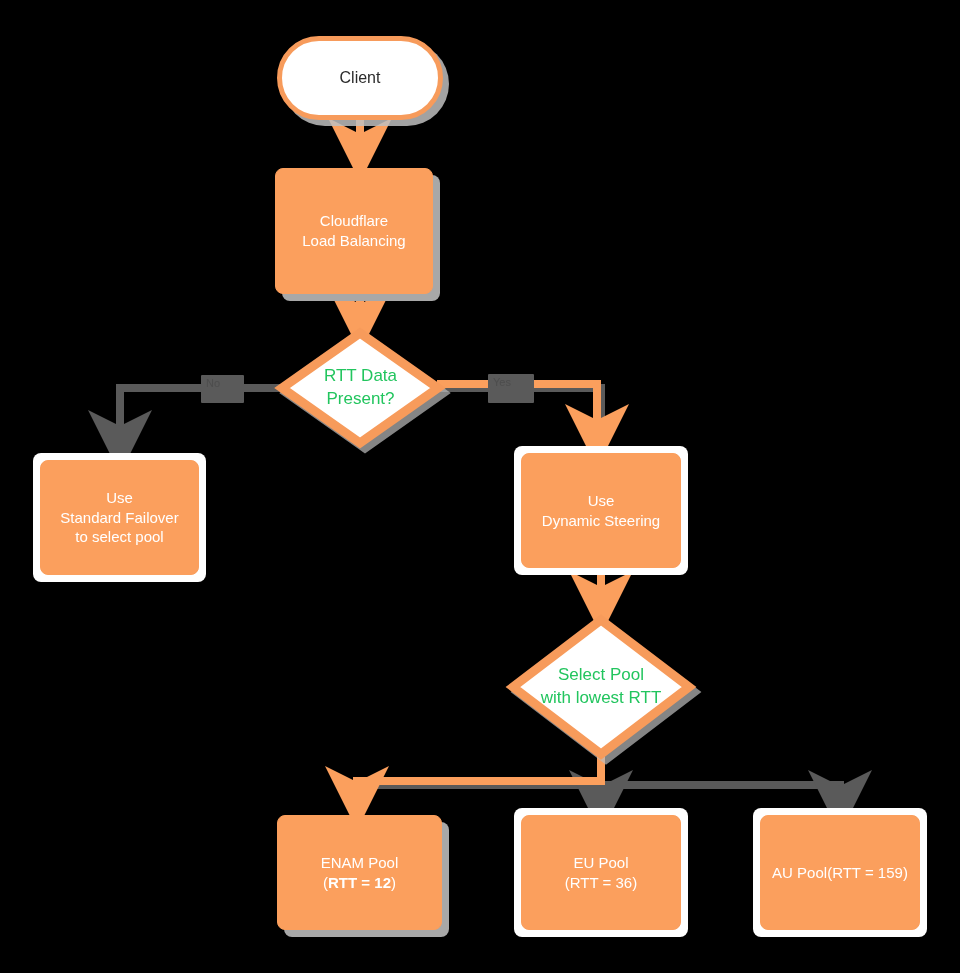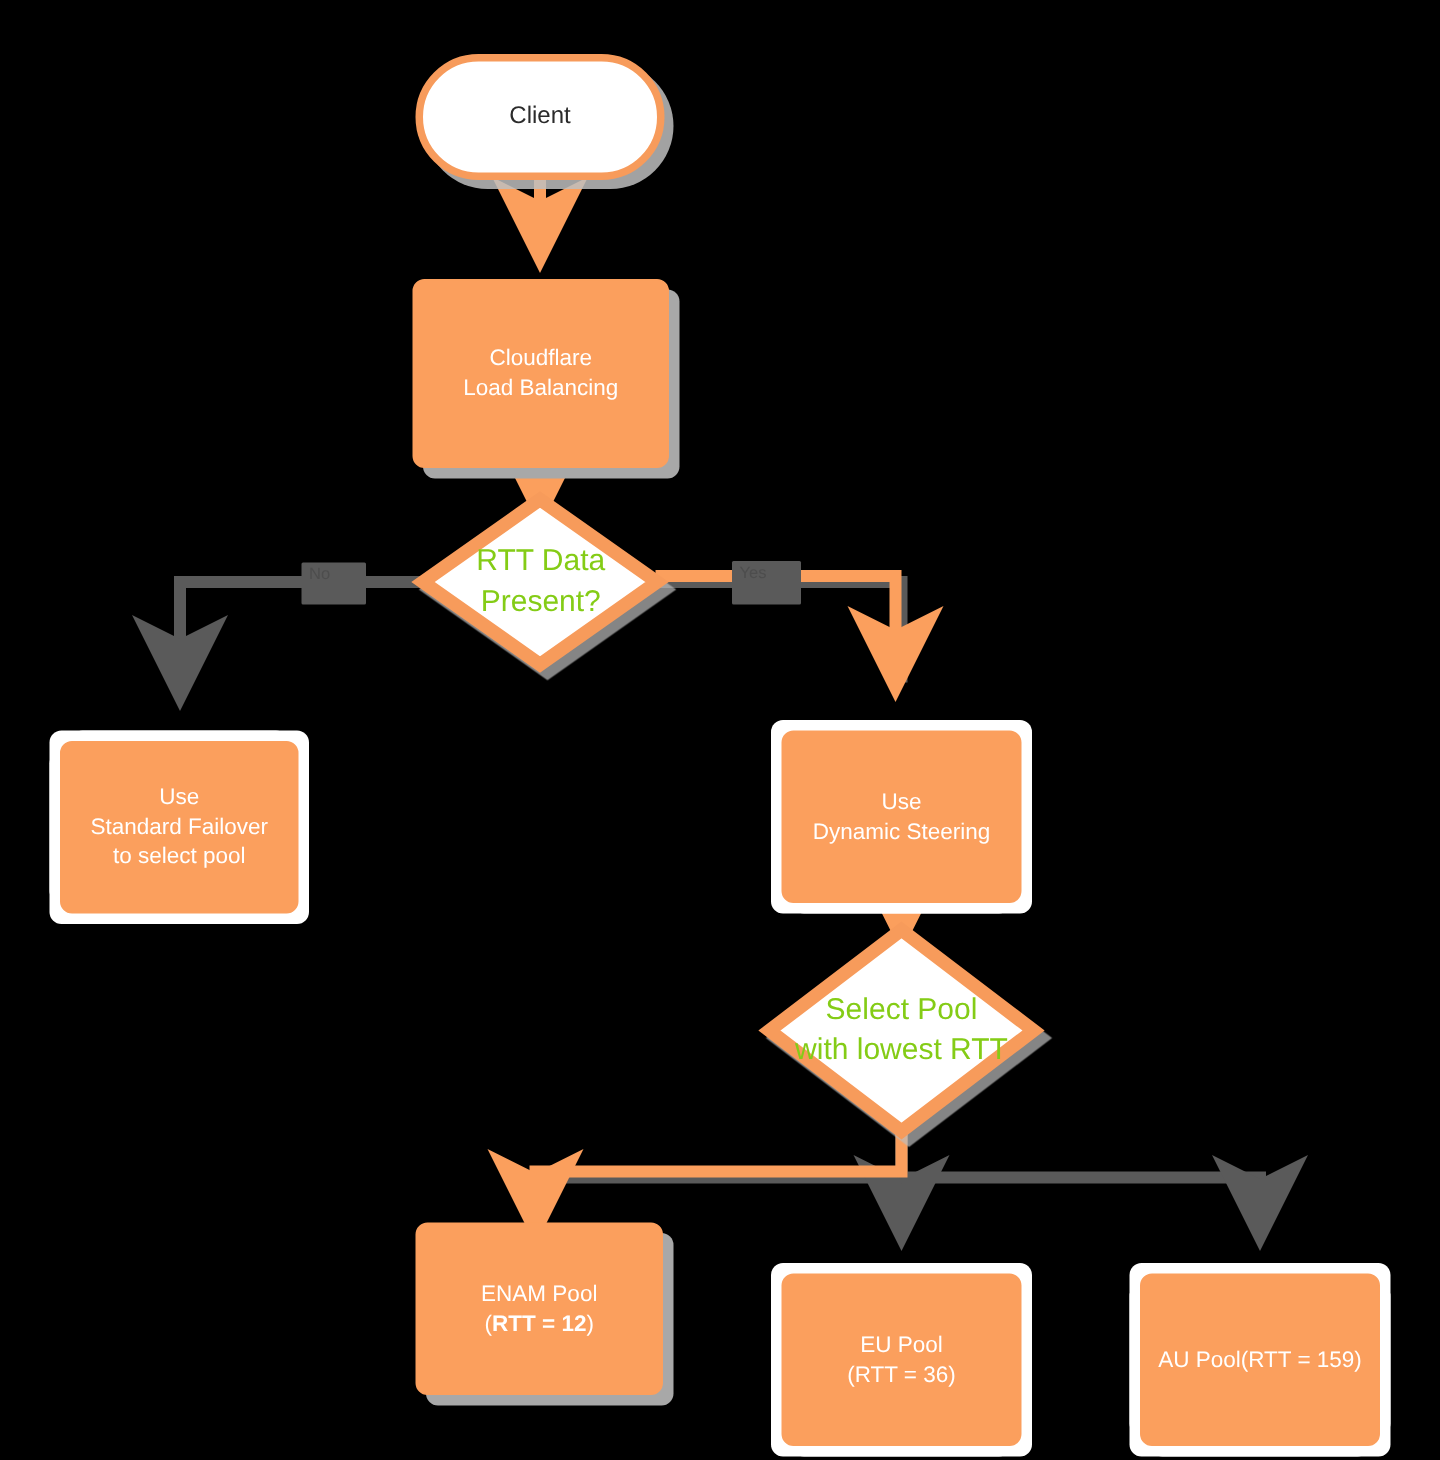--- a/index.html
+++ b/index.html
@@ -49,36 +49,35 @@
     border-radius: 8px;
     color: #ffffff;
     font-size: 15px;
   }
   .node.process.grayshadow {
     box-shadow: 7px 7px 0 0 #a8a8a8;
   }
   .node.process.whiteshadow {
     box-shadow: 7px 7px 0 0 #ffffff, -7px -7px 0 0 #ffffff,
                 7px -7px 0 0 #ffffff, -7px 7px 0 0 #ffffff;
-    margin-top: 34px;
   }
   
   .diamond-wrap {
     position: absolute;
   }
   .diamond-label {
     position: absolute;
     left: 0; top: 0;
     width: 100%; height: 100%;
     display: flex;
     align-items: center;
     justify-content: center;
     text-align: center;
-    color: #84cc16;
-    font-size: 20px;
+    color: #22c55e;
+    font-size: 17px;
     line-height: 1.35;
     white-space: pre-line;
     pointer-events: none;
   }
   .edge-label {
     position: absolute;
     background: #5a5a5a;
     color: #4d4d4d;
     font-size: 11px;
     padding: 2px 5px;
@@ -123,21 +122,21 @@
 
     <polygon points="360,333 438,388 360,443 282,388" fill="#ffffff" stroke="#f79b5b" stroke-width="9" style="filter: drop-shadow(5px 5px 0 rgba(190,190,190,0.7));"></polygon>
 
     <polygon points="601,620 689,687 601,754 513,687" fill="#ffffff" stroke="#f79b5b" stroke-width="9" style="filter: drop-shadow(5px 5px 0 rgba(190,190,190,0.7));"></polygon>
   </svg>
 
   <div class="node stadium" style="left:277px; top:36px; width:166px; height:84px;">
     <span>Client</span>
   </div>
 
-  <div class="node process grayshadow" style="left:275px; top:168px; width:171px; height:126px;margin-top:18px;">
+  <div class="node process grayshadow" style="left:275px; top:168px; width:158px; height:126px;">
     <span>Cloudflare
 Load Balancing</span>
   </div>
 
   <div class="diamond-wrap" style="left:282px; top:333px; width:157px; height:110px;">
     <div class="diamond-label">RTT Data
 Present?</div>
   </div>
 
   <div class="node process whiteshadow" style="left:40px; top:460px; width:159px; height:115px;">

